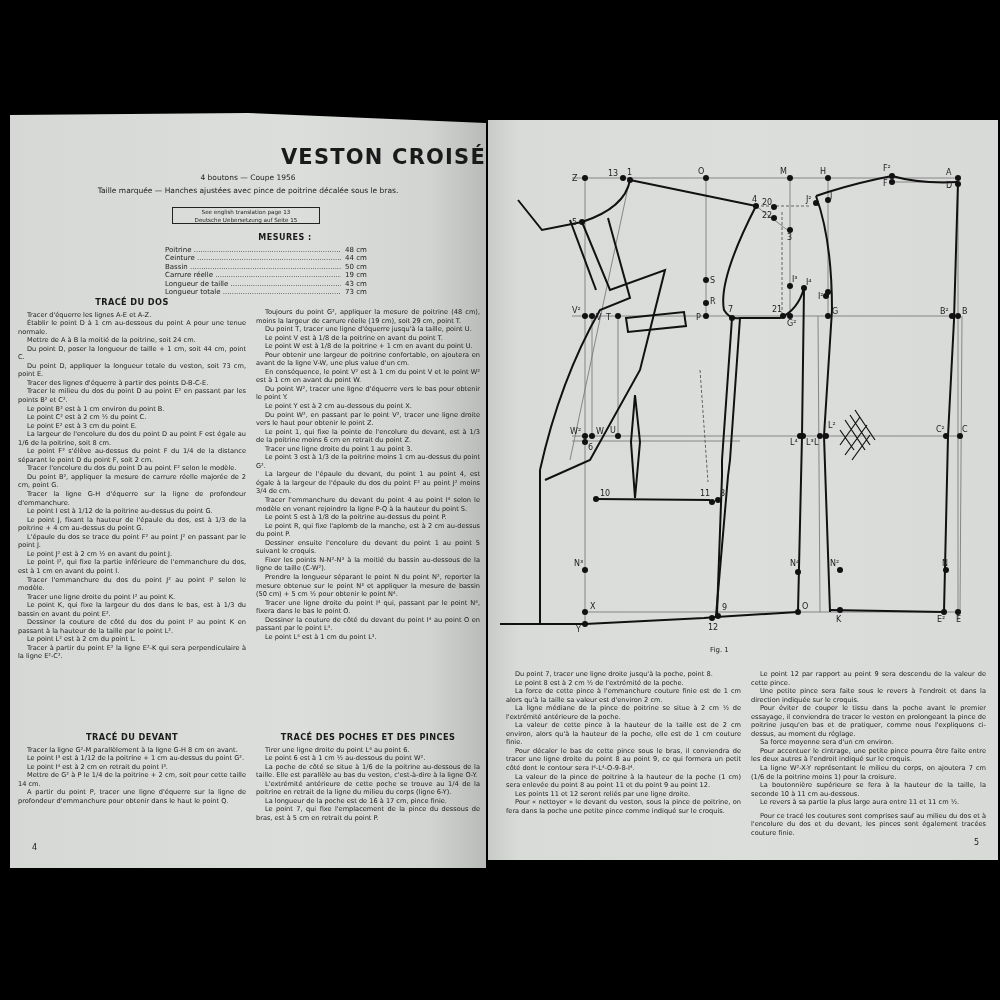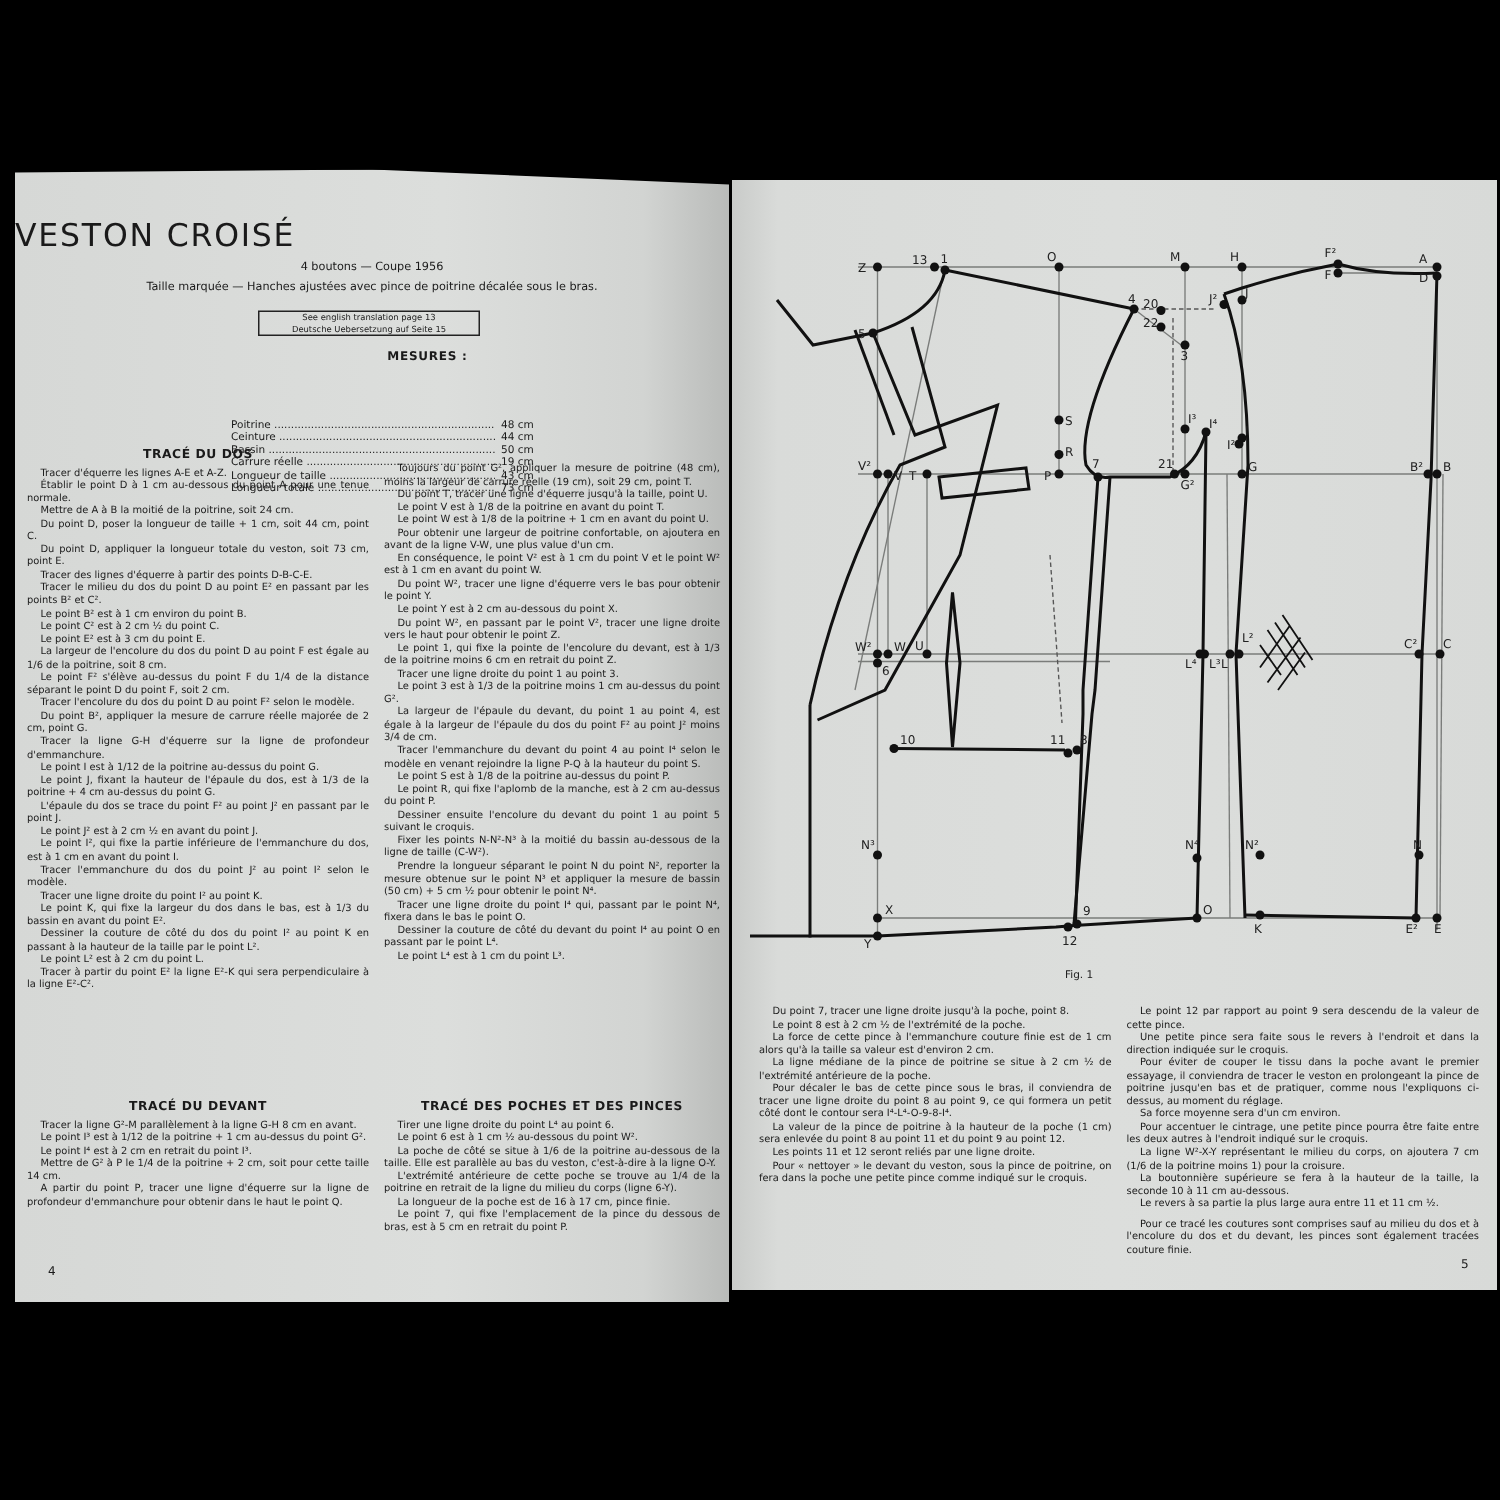--- a/index.html
+++ b/index.html
@@ -1,25 +1,25 @@
 <!DOCTYPE html>
 <html><head>
 <meta charset="utf-8">
 <style>
   html,body{margin:0;padding:0;}
   body{width:1000px;height:1000px;background:#000;position:relative;overflow:hidden;font-family:"DejaVu Sans",sans-serif;color:#1a1a1a;}
   .page{position:absolute;background:#d9dbd8;overflow:hidden;}
   .page-left{left:10px;top:113px;width:476px;height:755px;background:linear-gradient(90deg,#d6d8d6 0%,#dcdedc 60%,#d2d4d2 88%,#b9bbb9 100%);clip-path:polygon(0 2px,50% 0,100% 10px,100% 100%,0 100%);}
   .page-right{left:488px;top:120px;width:510px;height:740px;background:linear-gradient(90deg,#c9cbc9 0%,#d9dbd9 6%,#dcdedc 50%,#d8dad8 100%);}
-  .title{position:absolute;left:0;width:476px;top:32px;text-align:left;font-size:21px;font-weight:normal;letter-spacing:1.2px;}
+  .title{position:absolute;left:0;width:476px;top:32px;text-align:right;font-size:21px;font-weight:bold;letter-spacing:1.2px;}
   .subtitle{position:absolute;left:0;width:476px;top:60px;text-align:center;font-size:7.5px;}
   .subtitle2{position:absolute;left:0;width:476px;top:73px;text-align:center;font-size:7.5px;}
   .trans-box{position:absolute;left:162px;top:94px;width:148px;height:17px;border:1.4px solid #222;font-size:5.6px;text-align:center;line-height:7.5px;padding-top:1px;box-sizing:border-box;}
   .mes-title{position:absolute;left:0;width:476px;top:120px;text-align:center;font-size:8px;font-weight:bold;letter-spacing:.5px;padding-left:37px;}
-  .mes-table{position:absolute;left:144px;top:133px;width:214px;font-size:7px;line-height:8.4px;margin-top:33px;}
+  .mes-table{position:absolute;left:155px;top:133px;width:214px;font-size:7px;line-height:8.4px;}
   .mes-row{display:flex;}
   .mes-row .lbl{flex:1;overflow:hidden;white-space:nowrap;}
   .mes-row .lbl::after{content:" ......................................................................";}
   .mes-row .val{width:34px;text-align:left;padding-left:4px;}
   .col{position:absolute;font-size:6.6px;line-height:8.55px;text-align:justify;}
   .col p{margin:0;text-indent:9px;}
   .col h3{margin:0 0 4px 0;font-size:8.2px;text-align:center;letter-spacing:.4px;}
   .col-l1{left:8px;top:185px;width:228px;}
   .col-l2{left:246px;top:195px;width:224px;}
   .col-l1b{left:8px;top:620px;width:228px;}
@@ -355,20 +355,21 @@
     </g>
   </svg>
   <div class="fig-cap">Fig. 1</div>
 
   <div class="col col-r1">
     <div>
         <p>Du point 7, tracer une ligne droite jusqu'à la poche, point 8.</p>
         <p>Le point 8 est à 2 cm ½ de l'extrémité de la poche.</p>
         <p>La force de cette pince à l'emmanchure couture finie est de 1 cm alors qu'à la taille sa valeur est d'environ 2 cm.</p>
         <p>La ligne médiane de la pince de poitrine se situe à 2 cm ½ de l'extrémité antérieure de la poche.</p>
+        <p>La valeur de cette pince à la hauteur de la taille est de 2 cm environ, alors qu'à la hauteur de la poche, elle est de 1 cm couture finie.</p>
         <p>Pour décaler le bas de cette pince sous le bras, il conviendra de tracer une ligne droite du point 8 au point 9, ce qui formera un petit côté dont le contour sera I⁴-L⁴-O-9-8-I⁴.</p>
         <p>La valeur de la pince de poitrine à la hauteur de la poche (1 cm) sera enlevée du point 8 au point 11 et du point 9 au point 12.</p>
         <p>Les points 11 et 12 seront reliés par une ligne droite.</p>
         <p>Pour « nettoyer » le devant du veston, sous la pince de poitrine, on fera dans la poche une petite pince comme indiqué sur le croquis.</p>
       </div>
   </div>
   <div class="col col-r2">
     <div>
         <p>Le point 12 par rapport au point 9 sera descendu de la valeur de cette pince.</p>
         <p>Une petite pince sera faite sous le revers à l'endroit et dans la direction indiquée sur le croquis.</p>

